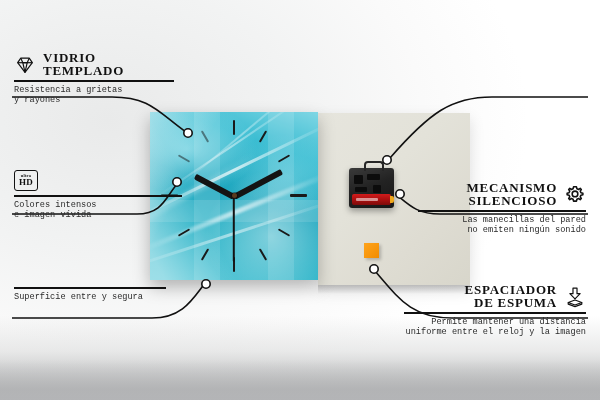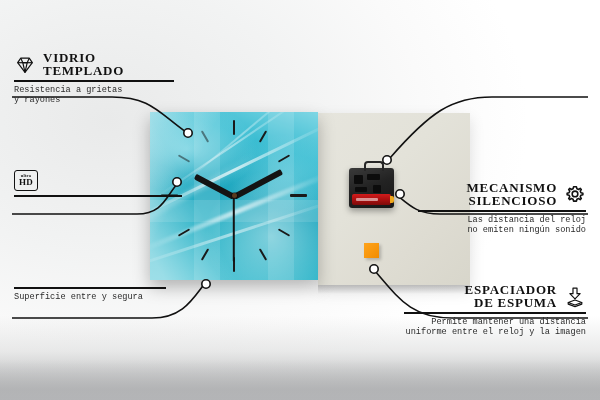--- a/index.html
+++ b/index.html
@@ -207,20 +207,22 @@
   <div class="callout left" style="left:14px;top:170px;width:168px;">
     <div class="head">
       <span class="ico">
         <span class="hdbadge">
           <span class="u">ultra</span>
           <span class="h">HD</span>
         </span>
       </span>
     </div>
     <div class="rule" style="width:168px"></div>
+    <div class="desc">Colores intensos
+e imagen vívida</div>
   </div>
 
   <div class="callout left" style="left:14px;top:284px;width:152px;">
     <div class="rule" style="width:152px"></div>
     <div class="desc">Superficie entre y segura</div>
   </div>
 
 
   <div class="callout right" style="left:418px;top:170px;width:168px;margin-top:12px;">
     <div class="head">
@@ -228,21 +230,21 @@
       <span class="ico">
         <svg viewBox="0 0 24 24">
             <g fill="none" stroke="#111" stroke-width="1.7" stroke-linejoin="round">
           <path d="M12 3.1 L13.6 3.1 L14.1 5.2 L15.9 6.0 L17.7 4.8 L18.9 6.0 L17.7 7.8 L18.5 9.6 L20.6 10.1 L20.6 11.7 L18.5 12.2 L17.7 14.0 L18.9 15.8 L17.7 17.0 L15.9 15.8 L14.1 16.6 L13.6 18.7 L12 18.7 L10.4 18.7 L9.9 16.6 L8.1 15.8 L6.3 17.0 L5.1 15.8 L6.3 14.0 L5.5 12.2 L3.4 11.7 L3.4 10.1 L5.5 9.6 L6.3 7.8 L5.1 6.0 L6.3 4.8 L8.1 6.0 L9.9 5.2 L10.4 3.1 Z"></path>
           <circle cx="12" cy="10.9" r="3.1"></circle>
         </g>
           </svg>
       </span>
     </div>
     <div class="rule" style="width:168px"></div>
-    <div class="desc">Las distancia del reloj
+    <div class="desc">Las manecillas del pared
 no emiten ningún sonido</div>
   </div>
 
   <div class="callout right" style="left:404px;top:284px;width:182px;">
     <div class="head">
       <span class="title"><span>ESPACIADOR</span><br><span>DE ESPUMA</span></span>
       <span class="ico">
         <svg viewBox="0 0 24 24">
             <g fill="none" stroke="#111" stroke-width="1.3" stroke-linejoin="round">
           <path d="M9.8 2.4 H14.2 V8.4 H17.6 L12 14.0 L6.4 8.4 H9.8 Z"></path>

